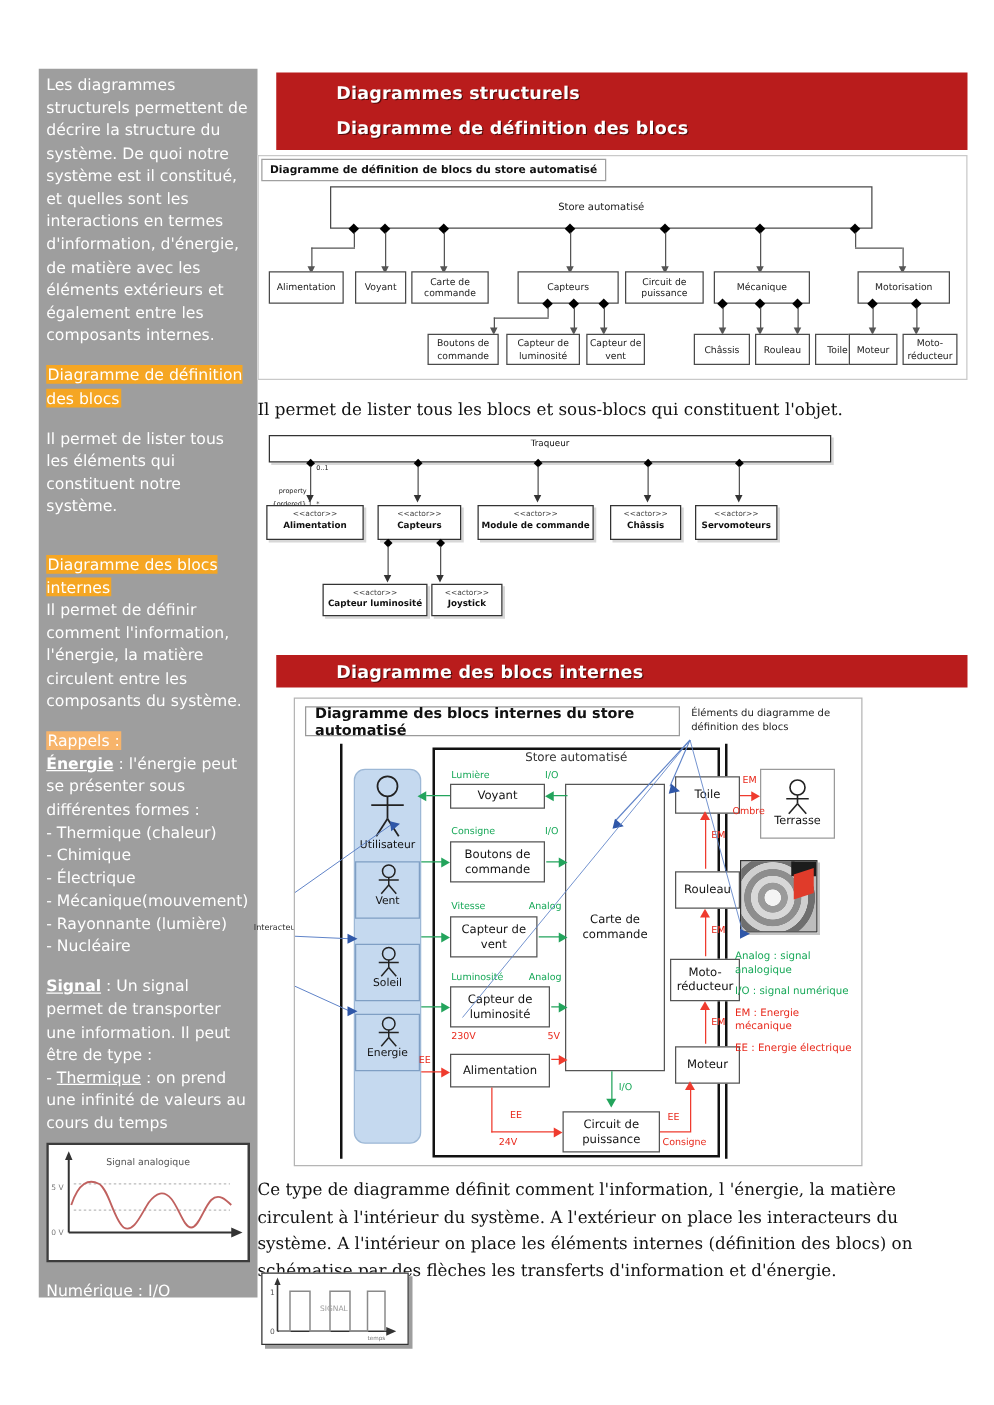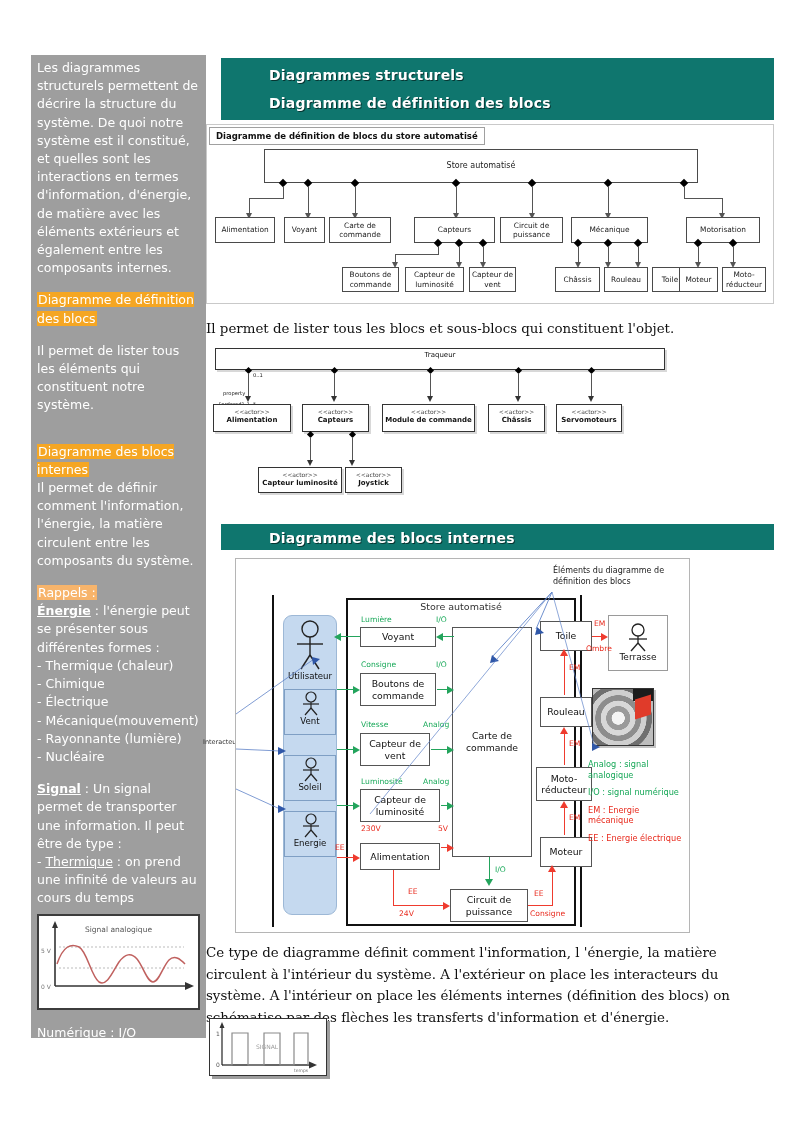--- a/index.html
+++ b/index.html
@@ -34,21 +34,21 @@
     border:2px solid #3c3c3c; position:relative;
   }
   .sig-title { position:absolute; left:0; right:0; top:5px; text-align:center;
     font-size:7.5px; color:#555; font-family:"DejaVu Sans", sans-serif; }
   .sig-lbl { position:absolute; font-size:6px; color:#777; }
 
   .sb-bottom { margin-top:14px; font-size:12.5px; }
 
   
   .dark-bar {
-    position:absolute; background:#0f766e; color:#ffffff;
+    position:absolute; background:#b91c1c; color:#ffffff;
     font-family:"DejaVu Sans", sans-serif; font-weight:bold;
   }
   .dark-bar span { position:absolute; left:48px; font-size:14px; letter-spacing:.2px;
      text-shadow:1px 1px 0 rgba(0,0,0,.55); }
 
   
   .panel { position:absolute; background:#ffffff; border:1px solid #c9c9c9; }
   .bdd-title {
     position:absolute; background:#ffffff; border:1px solid #a0a0a0;
     font-size:8.5px; font-weight:bold; color:#111; padding:3px 6px;
@@ -349,20 +349,21 @@
     </div>
   </div>
 
   <div class="dark-bar" style="left:221px;top:524px;width:553px;height:26px;">
     <span style="top:6px;">Diagramme des blocs internes</span>
   </div>
 
   <div class="tiny" style="left:203px;top:738px;font-size:6.5px;color:#333;">Interacteurs</div>
 
   <div class="ibd-wrap">
+    <div class="ibd-head">Diagramme des blocs internes du store automatisé</div>
     <div class="ibd-note">Éléments du diagramme de définition des blocs</div>
 
     <div class="sep-line" style="left:36px;top:36px;height:332px;"></div>
     <div class="sep-line" style="left:344px;top:36px;height:332px;"></div>
 
     <div class="store-frame"></div>
     <div class="store-label">Store automatisé</div>
 
     <div class="act-col"></div>
 

